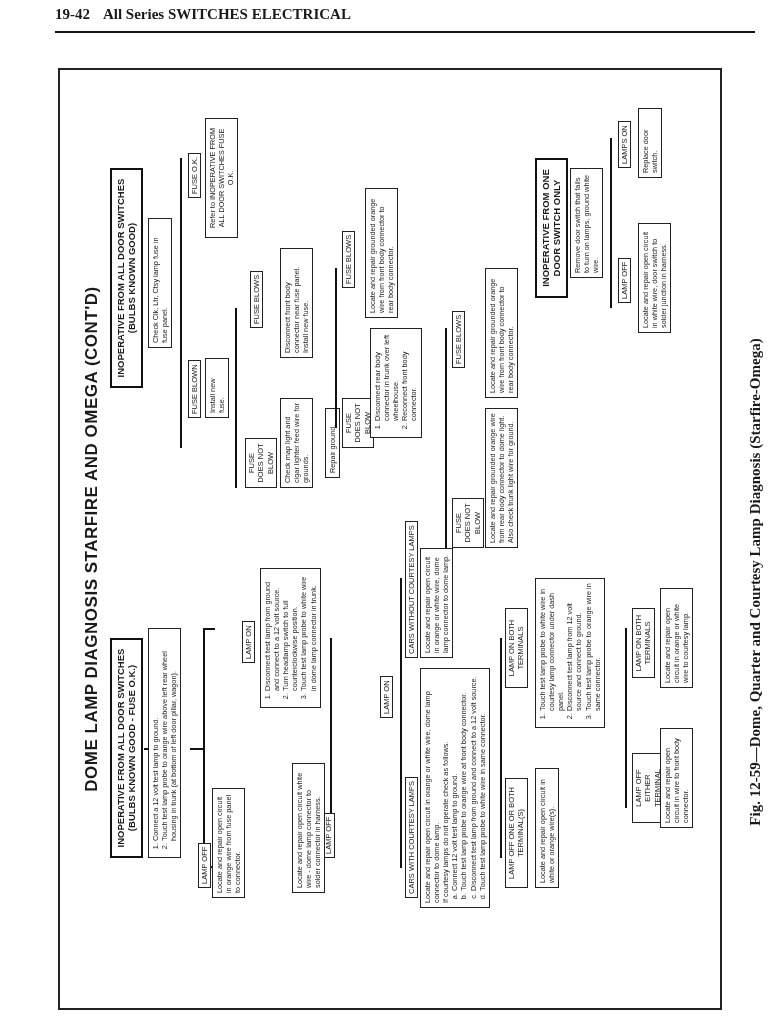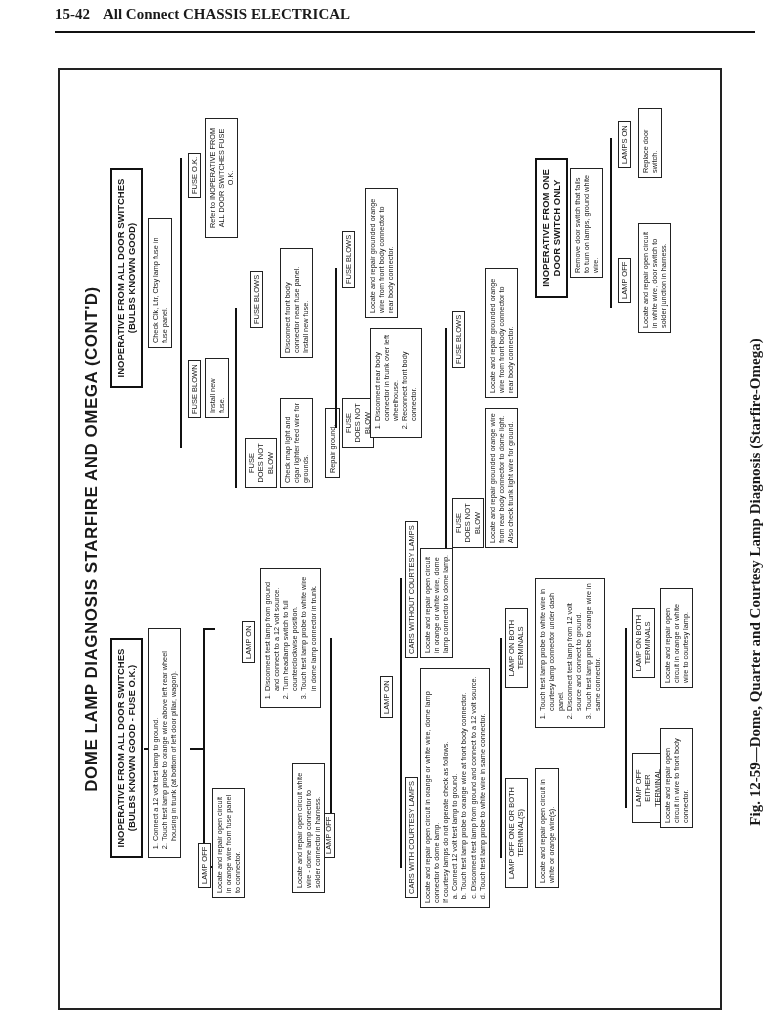--- a/index.html
+++ b/index.html
@@ -19,22 +19,22 @@
   .box ol li { margin:0; }
   .box ol.alpha { list-style-type:lower-alpha; padding-left:12px; }
   .ln { position:absolute; background:#111; }
   .h { height:2px; }
   .v { width:2px; }
 </style>
 </head>
 <body>
 
 <div class="header">
-  <span class="num">15-42</span>
-  <span>All Connect CHASSIS ELECTRICAL</span>
+  <span class="num">19-42</span>
+  <span>All Series SWITCHES ELECTRICAL</span>
 </div>
 <div class="header-rule"></div>
 
 <div class="frame"></div>
 
 <div class="canvas">
   <div class="title">DOME LAMP DIAGNOSIS STARFIRE AND OMEGA (CONT'D)</div>
 
   <div class="box head" style="left:150px;top:50px;width:220px;white-space:pre-line;">INOPERATIVE FROM ALL DOOR SWITCHES
 (BULBS KNOWN GOOD - FUSE O.K.)</div>

